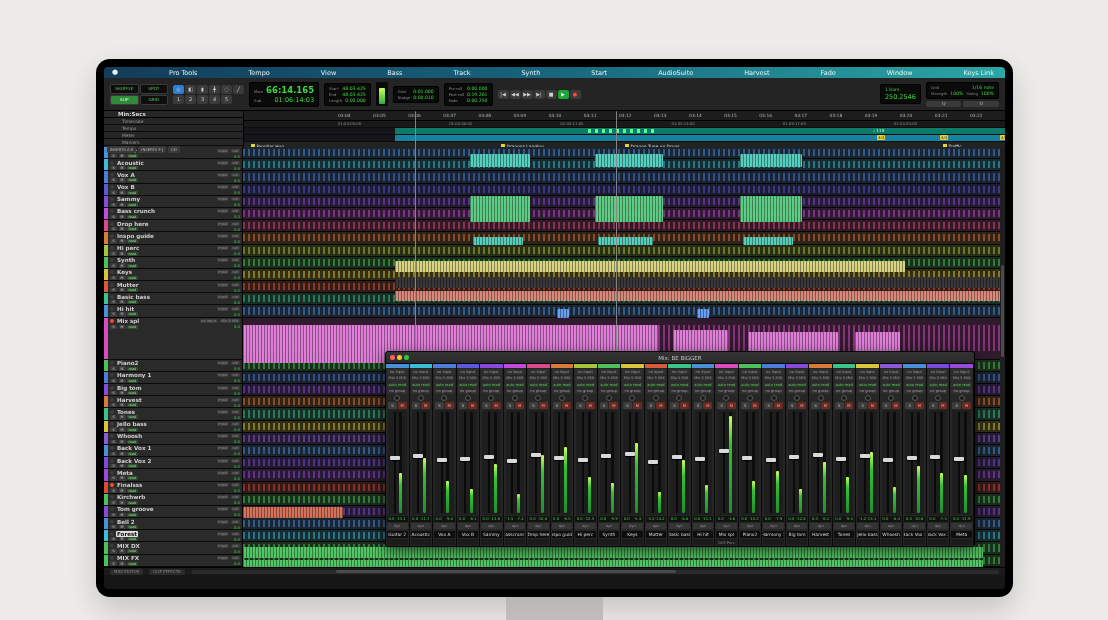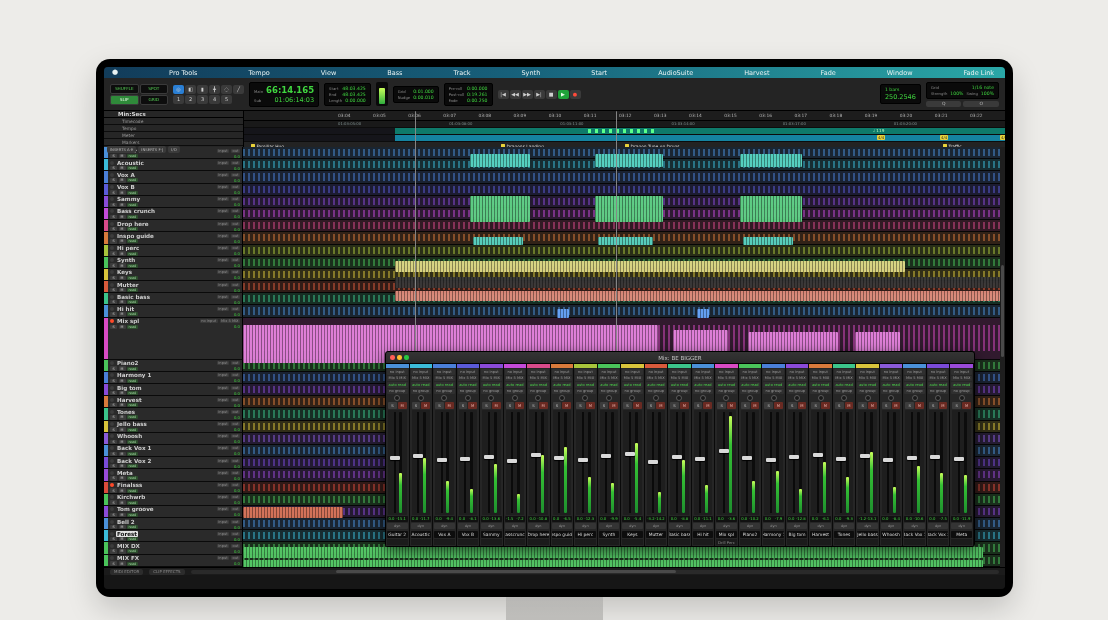--- a/index.html
+++ b/index.html
@@ -132,21 +132,21 @@
             <span class="menu-item">Tempo</span>
             <span class="menu-item">View</span>
             <span class="menu-item">Bass</span>
             <span class="menu-item">Track</span>
             <span class="menu-item">Synth</span>
             <span class="menu-item">Start</span>
             <span class="menu-item">AudioSuite</span>
             <span class="menu-item">Harvest</span>
             <span class="menu-item">Fade</span>
             <span class="menu-item">Window</span>
-            <span class="menu-item">Fade Link</span>
+            <span class="menu-item">Keys Link</span>
             <span class="menu-item">Help</span>
           </span>
         <span class="mb-spacer"></span>
         <span style="display:flex;gap:5px;">
 
         <span class="status-icon">≈</span>
             <span class="status-icon">⚲</span>
             <span class="status-icon">▣</span>
           </span>
         <span class="clock">Mon Apr 1  9:41 AM</span>

